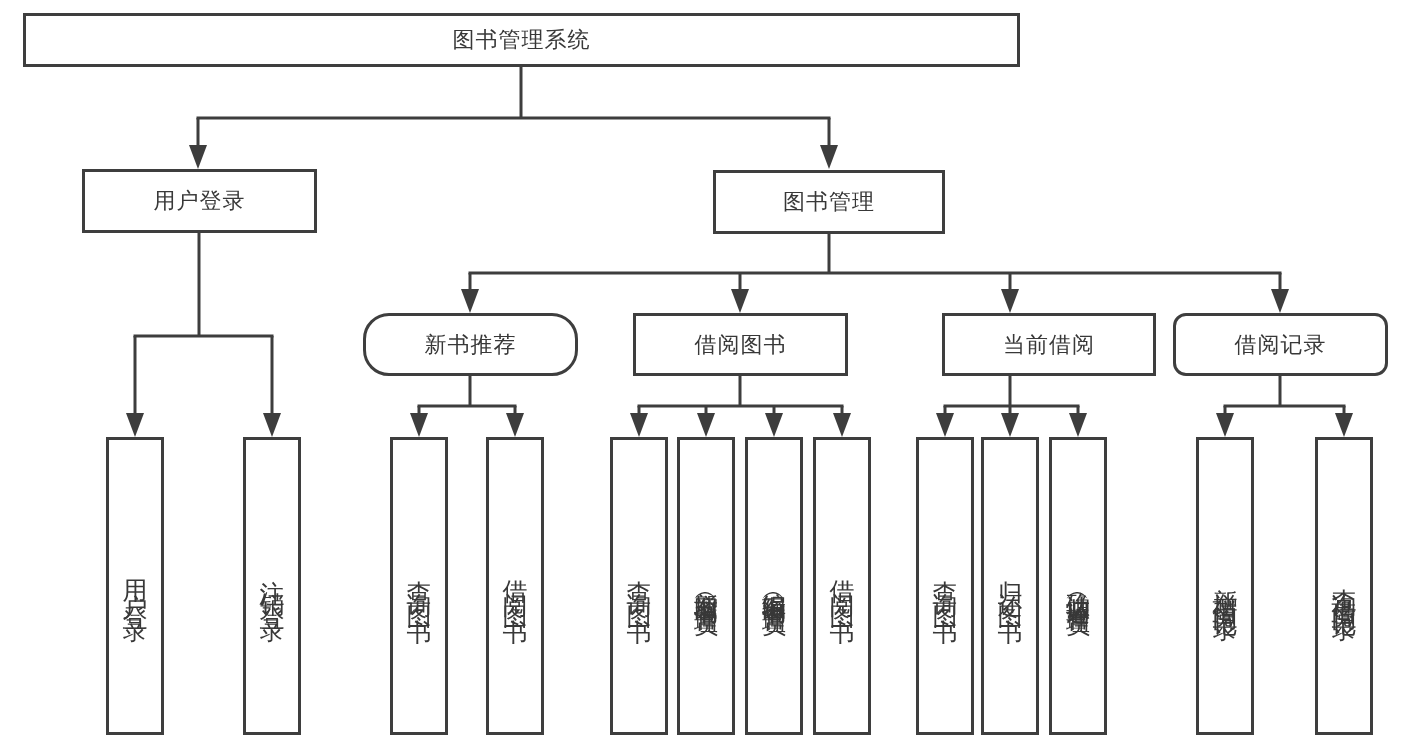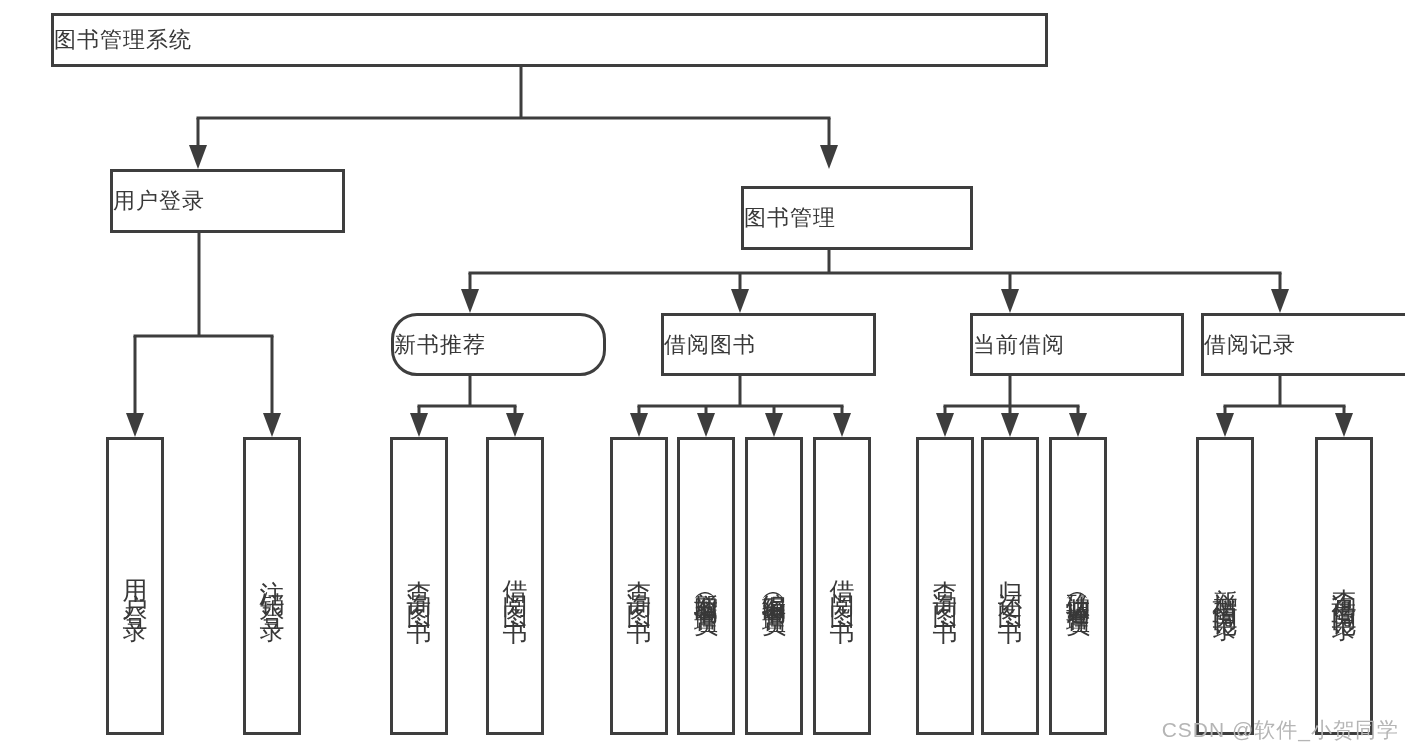--- a/index.html
+++ b/index.html
@@ -24,39 +24,38 @@
   #wires line { stroke: #3d3d3d; stroke-width: 3; }
   #wires polygon { fill: #3d3d3d; }
 
   .node {
     position: absolute;
     box-sizing: border-box;
     border: 3px solid #3e3e3e;
     background: #ffffff;
     display: flex;
     align-items: center;
-    justify-content: flex-start;
+    justify-content: center;
     color: #383838;
-    margin-left: 28px;
   }
   .node--h {
     font-size: 22px;
     letter-spacing: 1px;
     white-space: nowrap;
   }
   .node--root { left: 23px; top: 13px; width: 997px; height: 54px; }
 
   .node--l2a { left: 82px;  top: 169px; width: 235px; height: 64px; }
-  .node--l2b { left: 713px; top: 186px; width: 232px; height: 64px; }
+  .node--l2b { left: 713px; top: 170px; width: 232px; height: 64px; }
 
   .node--l3 { top: 313px; height: 63px; width: 215px; }
   .node--g0 { left: 363px; border-radius: 26px; }
   .node--g1 { left: 633px; }
   .node--g2 { left: 942px; width: 214px; }
-  .node--g3 { left: 1173px; }
+  .node--g3 { left: 1173px; border-radius: 13px; }
 
   .leaf {
     position: absolute;
     top: 437px;
     width: 58px;
     height: 298px;
     box-sizing: border-box;
     border: 3px solid #3e3e3e;
     background: #ffffff;
     display: flex;
@@ -231,15 +230,14 @@
     <span>确认归还（管理员）</span>
   </div>
 
   <div class="leaf leaf--medium leaf--e0">
     <span>新增借阅记录</span>
   </div>
   <div class="leaf leaf--medium leaf--e1">
     <span>查询借阅记录</span>
   </div>
 
-  <div class="watermark">CSDN @软件_小贺同学</div>
 
 </div>
 
 </body></html>

